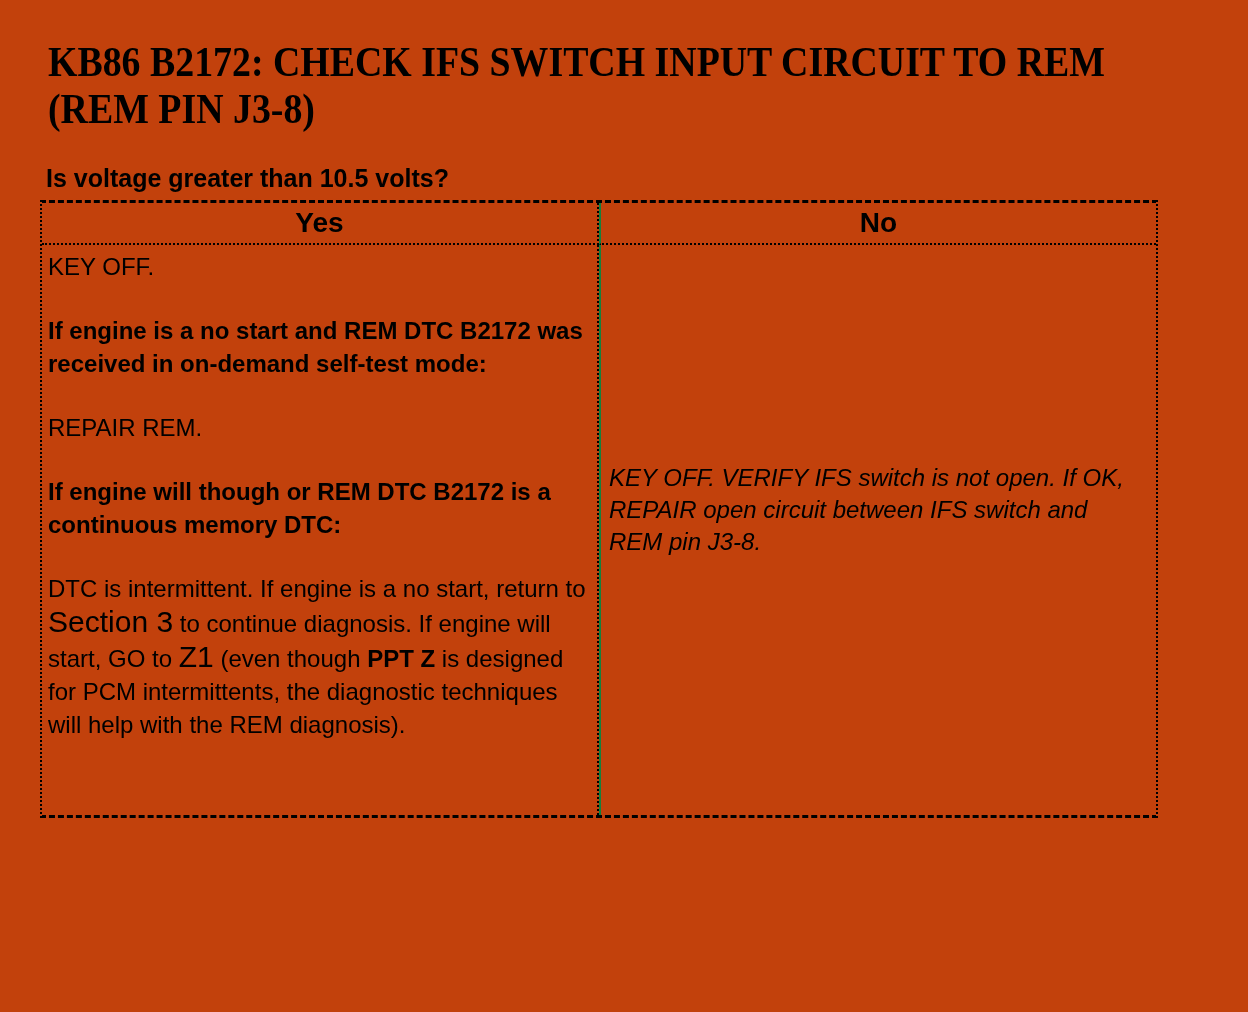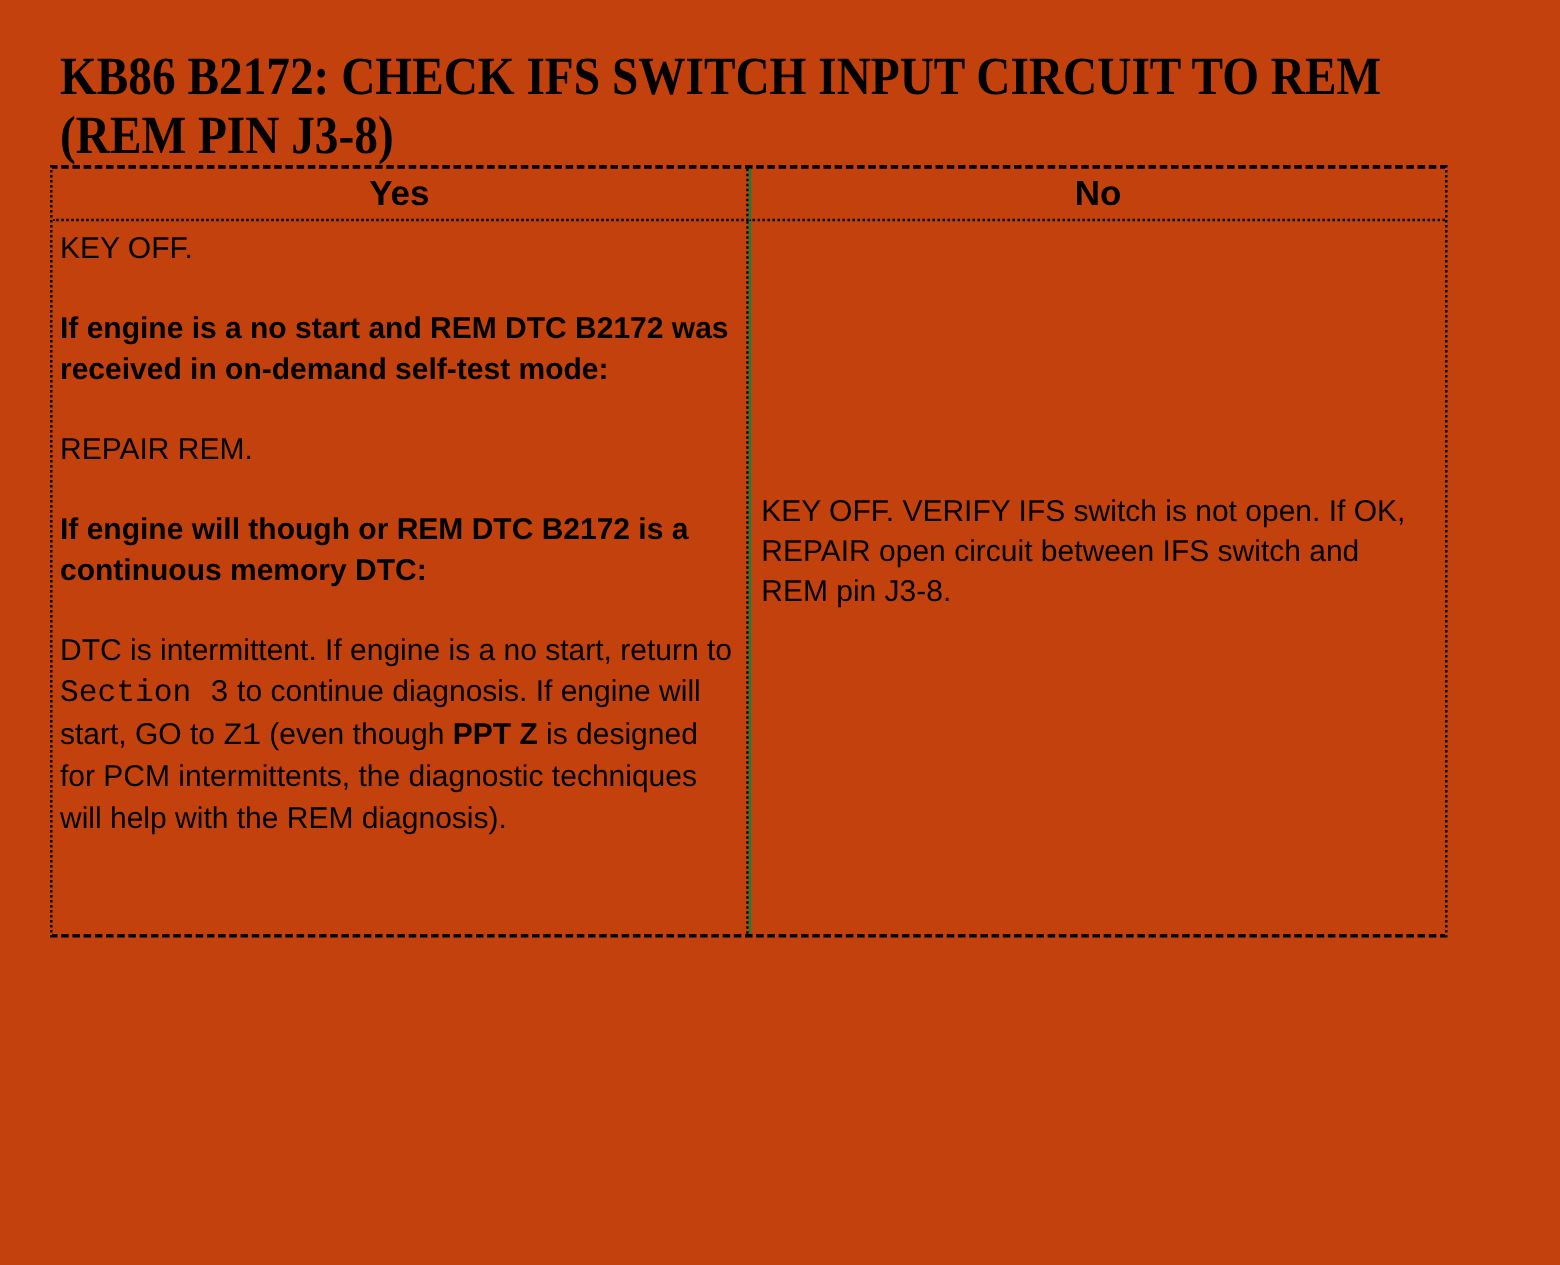--- a/index.html
+++ b/index.html
@@ -69,35 +69,37 @@
   td.col-yes {
     height: 570px;
     vertical-align: top;
     padding: 5px 8px 0 6px;
     line-height: 33px;
   }
   td.col-no {
     vertical-align: middle;
     padding: 0 10px 40px 8px;
     line-height: 32px;
+    font-style: italic;
   }
   td p { margin: 0 0 31px 0; }
   td p:last-child { margin-bottom: 0; }
   .run-regular { font-weight: normal; }
   .run-bold { font-weight: bold; }
-  .run-serif { font-family: Liberation Mono, monospace; font-size: 25px; }
+  .run-serif { font-family: Liberation Sans, sans-serif; font-size: 30px; }
 </style>
 </head>
 <body>
 
 <div class="page">
 
   <h1 class="title">KB86 B2172: CHECK IFS SWITCH INPUT CIRCUIT TO REM (REM PIN J3-8)</h1>
 
 
+  <p class="question">Is voltage greater than 10.5 volts?</p>
 
   <table class="decision">
     <thead>
       <tr>
         <th class="col-yes">Yes</th>
         <th class="col-no">No</th>
       </tr>
     </thead>
     <tbody>
       <tr>

